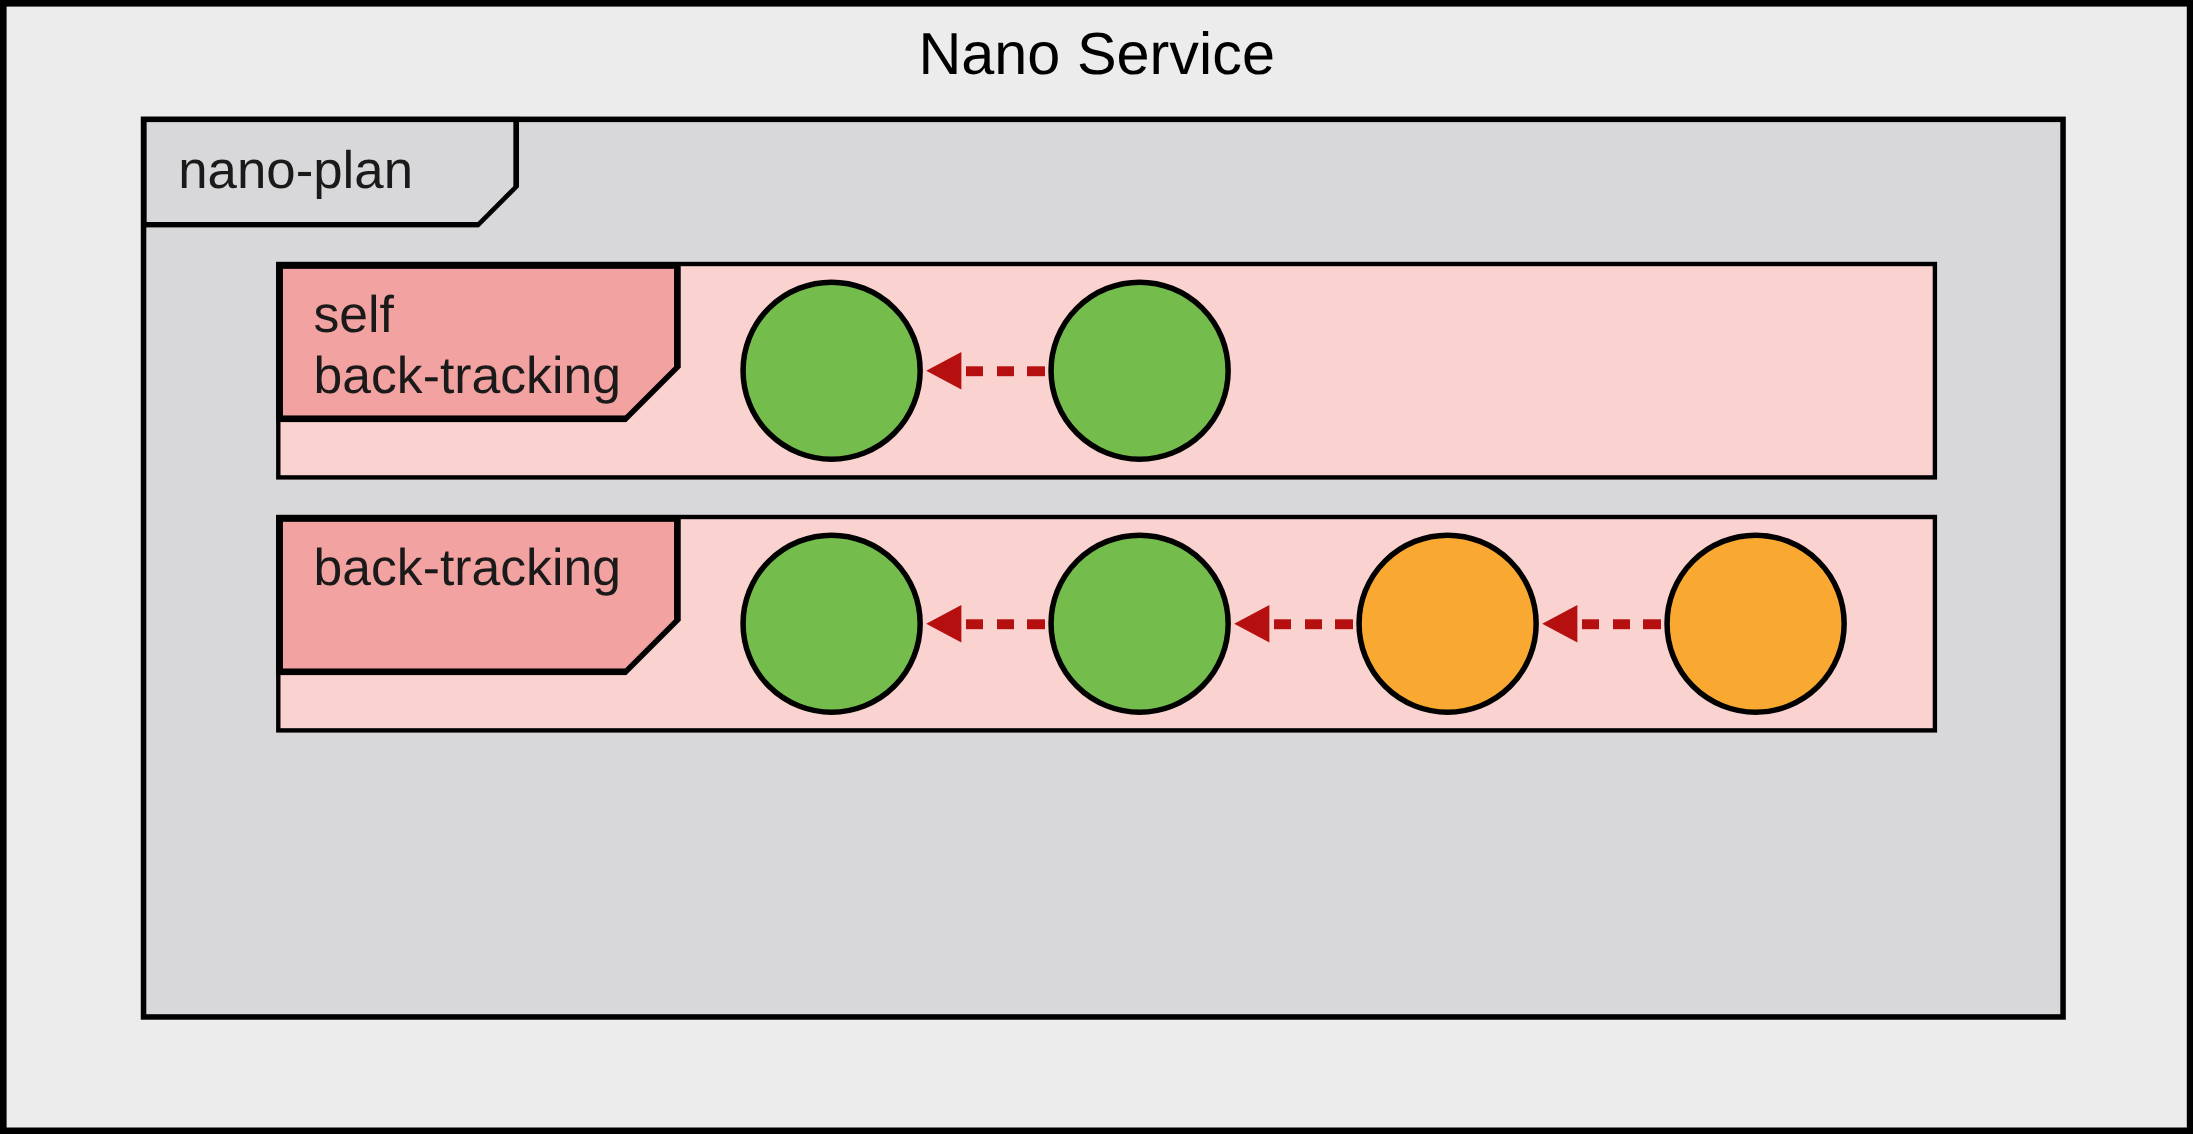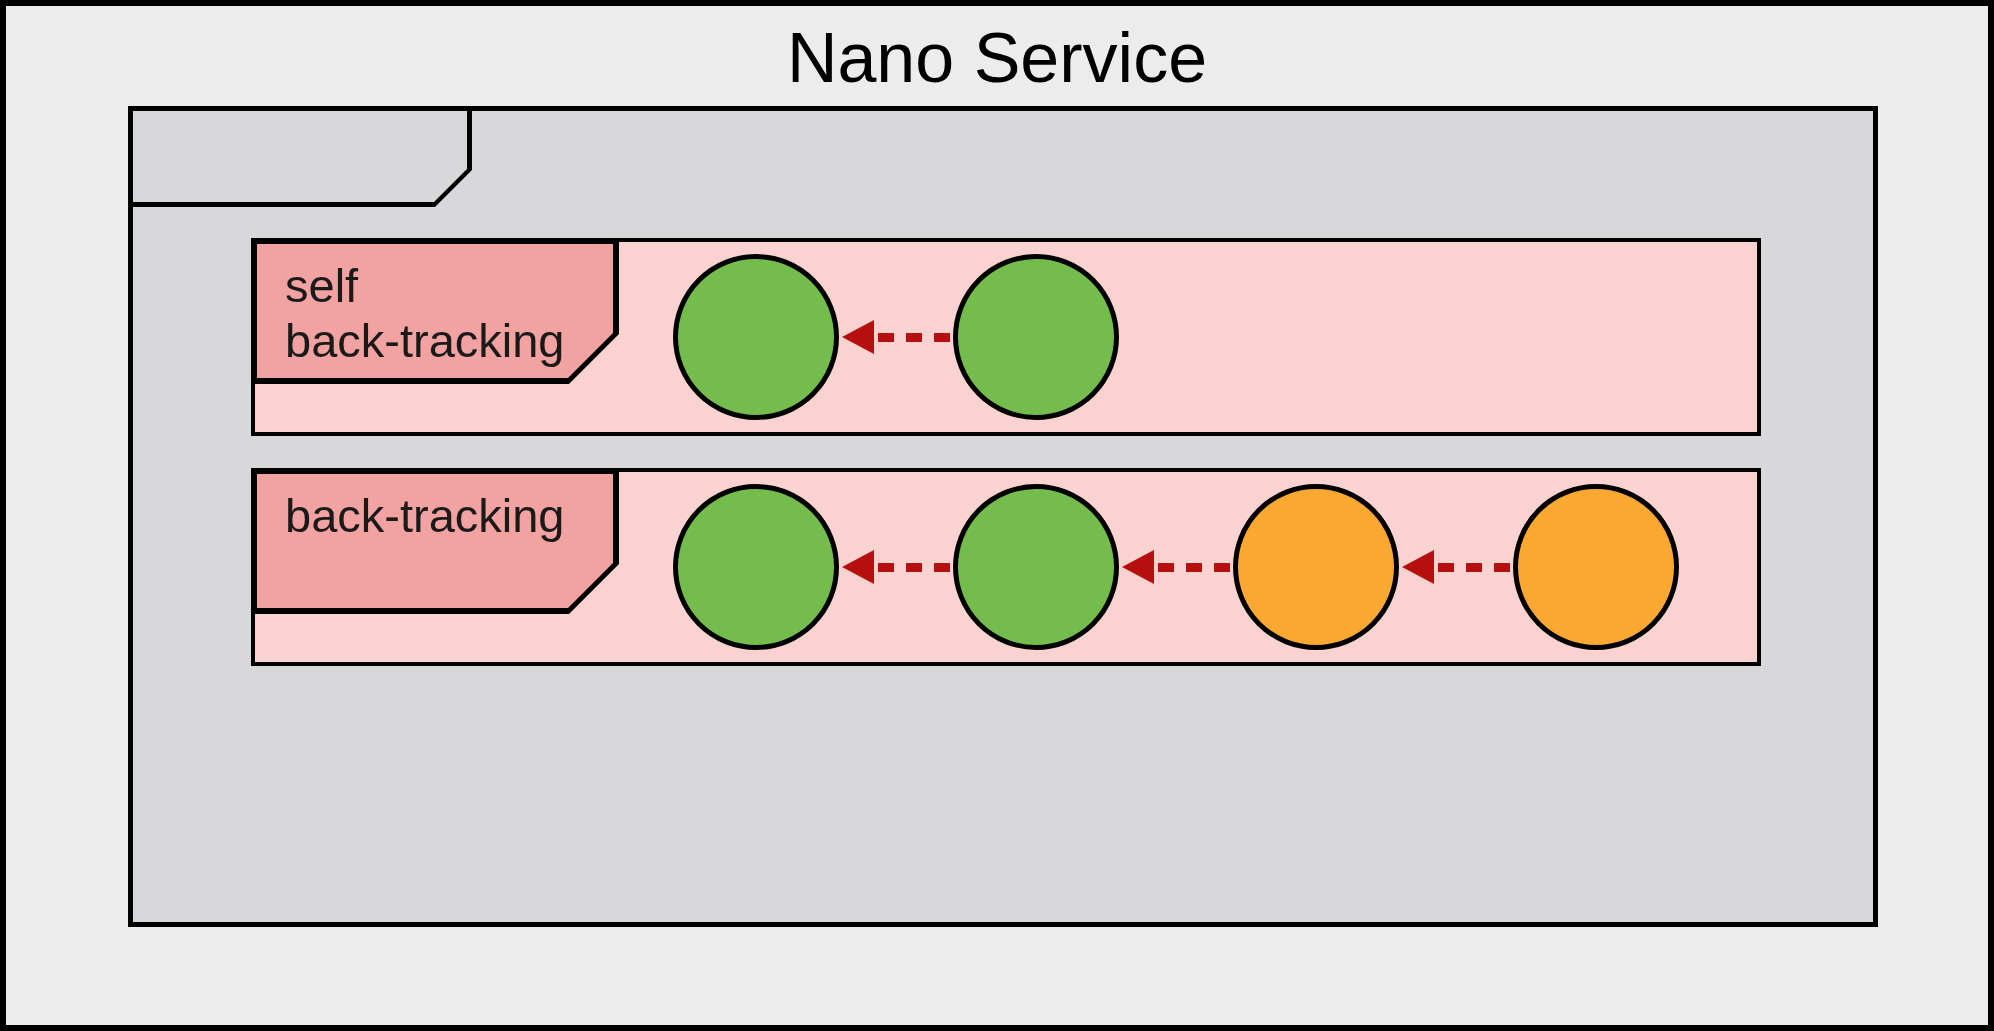--- a/index.html
+++ b/index.html
@@ -2,21 +2,21 @@
 <html><head>
 <meta charset="utf-8">
 <style>
   html,body{margin:0;padding:0;background:#fff;}
   .canvas{
     position:relative;width:1994px;height:1031px;box-sizing:border-box;
     border:6px solid #000;overflow:hidden;
     font-family:"Liberation Sans",sans-serif;color:#1a1a1a;
   }
   .title{position:absolute;top:12px;left:0;width:100%;text-align:center;
-    font-size:70px;font-weight:400;color:#000;}
+    font-size:54px;font-weight:400;color:#000;}
   .service-box{position:absolute;left:122px;top:100px;width:1750px;height:821px;
     border:5px solid #000;box-sizing:border-box;}
   
   .notched{position:absolute;}
   .shape-border{position:absolute;inset:0;background:#000;}
   .shape-fill{position:absolute;}
   .plan-tab{left:122px;top:100px;width:344px;height:101px;}
   .plan-tab .shape-border{clip-path:polygon(0 0,100% 0,100% calc(100% - 37px),calc(100% - 37px) 100%,0 100%);}
   .plan-tab .shape-fill{inset:5px;clip-path:polygon(0 0,100% 0,100% calc(100% - 33px),calc(100% - 33px) 100%,0 100%);}
   .plan-label{position:absolute;left:34px;top:22px;font-size:48px;}
@@ -54,20 +54,21 @@
 
 <div class="canvas" style="background: rgb(236, 236, 236);">
 
   <div class="title">Nano Service</div>
 
   <div class="service-box" style="background: rgb(216, 216, 218);"></div>
 
   <div class="notched plan-tab">
     <div class="shape-border"></div>
     <div class="shape-fill" style="background: rgb(216, 216, 218);"></div>
+    <div class="plan-label">nano-plan</div>
   </div>
 
   <div class="lane lane-1" style="background: rgb(250, 211, 208);"></div>
   <div class="notched lane-tab lane-tab-1">
     <div class="shape-border"></div>
     <div class="shape-fill" style="background: rgb(242, 162, 160);"></div>
     <div class="lane-label">
       <div>self</div>
       <div>back-tracking</div>
     </div>

